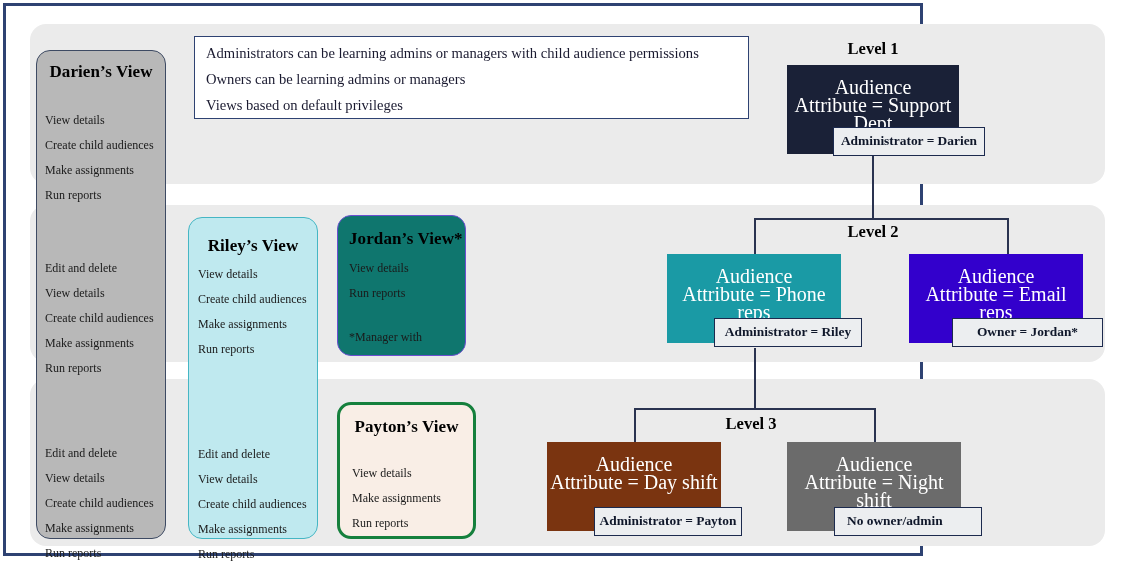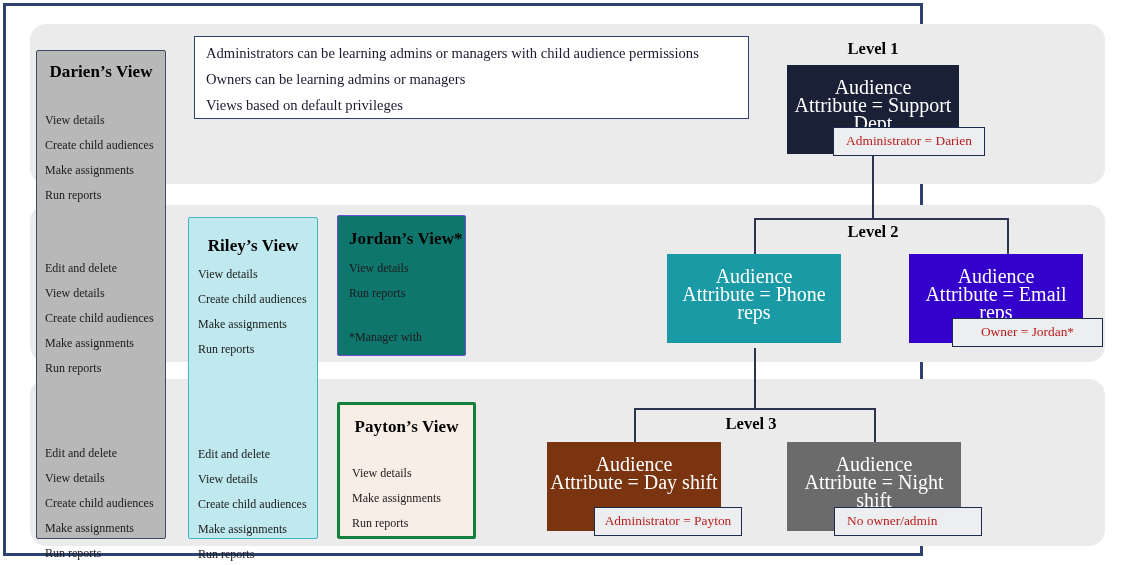--- a/index.html
+++ b/index.html
@@ -21,21 +21,21 @@
     background:#ebebeb;
     border-radius:16px;
   }
   #band1{left:24px;top:18px;width:1075px;height:160px;}
   #band2{left:24px;top:199px;width:1075px;height:157px;}
   #band3{left:24px;top:373px;width:1075px;height:167px;}
 
   
   .viewpanel{
     position:absolute;
-    border-radius:2px;
+    border-radius:14px;
     box-sizing:border-box;
   }
   .vp-title{
     position:absolute;
     left:0;right:0;
     text-align:center;
     font-weight:bold;
     font-size:17px;
     color:#000;
     letter-spacing:.1px;
@@ -104,23 +104,23 @@
     font-size:20px;
     line-height:18px;
     padding-top:13px;
   }
   .aud .ln2{display:block;}
   .badge{
     position:absolute;
     box-sizing:border-box;
     background:#eceef0;
     border:1px solid #1c2a4e;
-    font-weight:normal;
+    font-weight:bold;
     font-size:13.4px;
-    color:#b91c1c;
+    color:#0f172a;
     text-align:center;
     line-height:25px;
     height:29px;
   }
   .conn{
     position:absolute;
     background:#2a3350;
   }
   .vline{width:1.6px;}
   .hline{height:1.6px;}
@@ -202,20 +202,21 @@
   <div class="aud" style="left:781px;top:59px;width:172px;height:89px;background:#1a2137;">
     <span>Audience</span>
     <span class="ln2">Attribute = Support Dept</span>
   </div>
   <div class="badge" style="left:827px;top:121px;width:152px;">Administrator = Darien</div>
 
   <div class="aud" style="left:661px;top:248px;width:174px;height:89px;background:#1a9aa5;">
     <span>Audience</span>
     <span class="ln2">Attribute = Phone reps</span>
   </div>
+  <div class="badge" style="left:708px;top:312px;width:148px;">Administrator = Riley</div>
 
   <div class="aud" style="left:903px;top:248px;width:174px;height:89px;background:#3300cc;">
     <span>Audience</span>
     <span class="ln2">Attribute = Email reps</span>
   </div>
   <div class="badge" style="left:946px;top:312px;width:151px;">Owner = Jordan*</div>
 
   <div class="aud" style="left:541px;top:436px;width:174px;height:89px;background:#7a3410;">
     <span>Audience</span>
     <span class="ln2">Attribute = Day shift</span>

